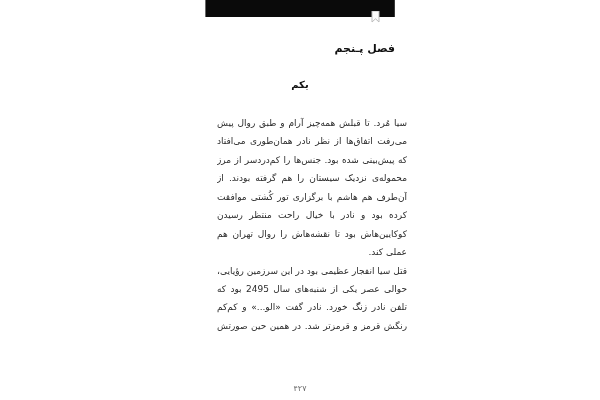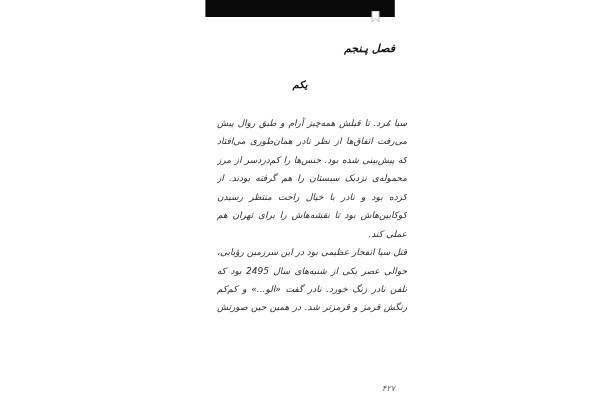--- a/index.html
+++ b/index.html
@@ -3,21 +3,20 @@
 <meta charset="utf-8">
 <style>
   html, body { margin: 0; padding: 0; background: #ffffff; }
   .screen {
     position: relative;
     width: 600px;
     height: 400px;
     background: #ffffff;
     overflow: hidden;
     font-family: "DejaVu Sans", sans-serif;
-    font-style: italic;
   }
   
   .topbar {
     position: absolute;
     left: 205px;
     top: 0;
     width: 190px;
     height: 17px;
     background: #0a0a0a;
     border-left: 1px solid #6a6a6a;
@@ -79,21 +78,21 @@
   }
   .line.para-end {
     text-align-last: right;
     -moz-text-align-last: right;
   }
   .pagenum {
     position: absolute;
     left: 205px;
     top: 384px;
     width: 190px;
-    text-align: right;
+    text-align: center;
     font-size: 8px;
     color: #666666;
     letter-spacing: 0.5px;
   }
 </style>
 </head>
 <body>
 
 <div class="screen">
 
@@ -107,22 +106,23 @@
 
   <div class="chapter-title">فصل پـنجم</div>
 
   <div class="section-title">یکم</div>
 
   <div class="bodytext">
     <div class="line">سیا مُرد. تا قبلش همه‌چیز آرام و طبق روال پیش</div>
     <div class="line">می‌رفت اتفاق‌ها از نظر نادر همان‌طوری می‌افتاد</div>
     <div class="line">که پیش‌بینی شده بود. جنس‌ها را کم‌دردسر از مرز</div>
     <div class="line">محموله‌ی نزدیک سیستان را هم گرفته بودند. از</div>
+    <div class="line">آن‌طرف هم هاشم با برگزاری تور کُشتی موافقت</div>
     <div class="line">کرده بود و نادر با خیال راحت منتظر رسیدن</div>
-    <div class="line">کوکایین‌هاش بود تا نقشه‌هاش را برای تهران هم</div>
+    <div class="line">کوکایین‌هاش بود تا نقشه‌هاش را روال تهران هم</div>
     <div class="line para-end">عملی کند.</div>
     <div class="line">قتل سیا انفجار عظیمی بود در این سرزمین رؤیایی،</div>
     <div class="line">حوالی عصر یکی از شنبه‌های سال 2495 بود که</div>
     <div class="line">تلفن نادر زنگ خورد. نادر گفت «الو...» و کم‌کم</div>
     <div class="line">رنگش قرمز و قرمزتر شد. در همین حین صورتش</div>
   </div>
 
   <div class="pagenum">۴۲۷</div>
 
 </div>

